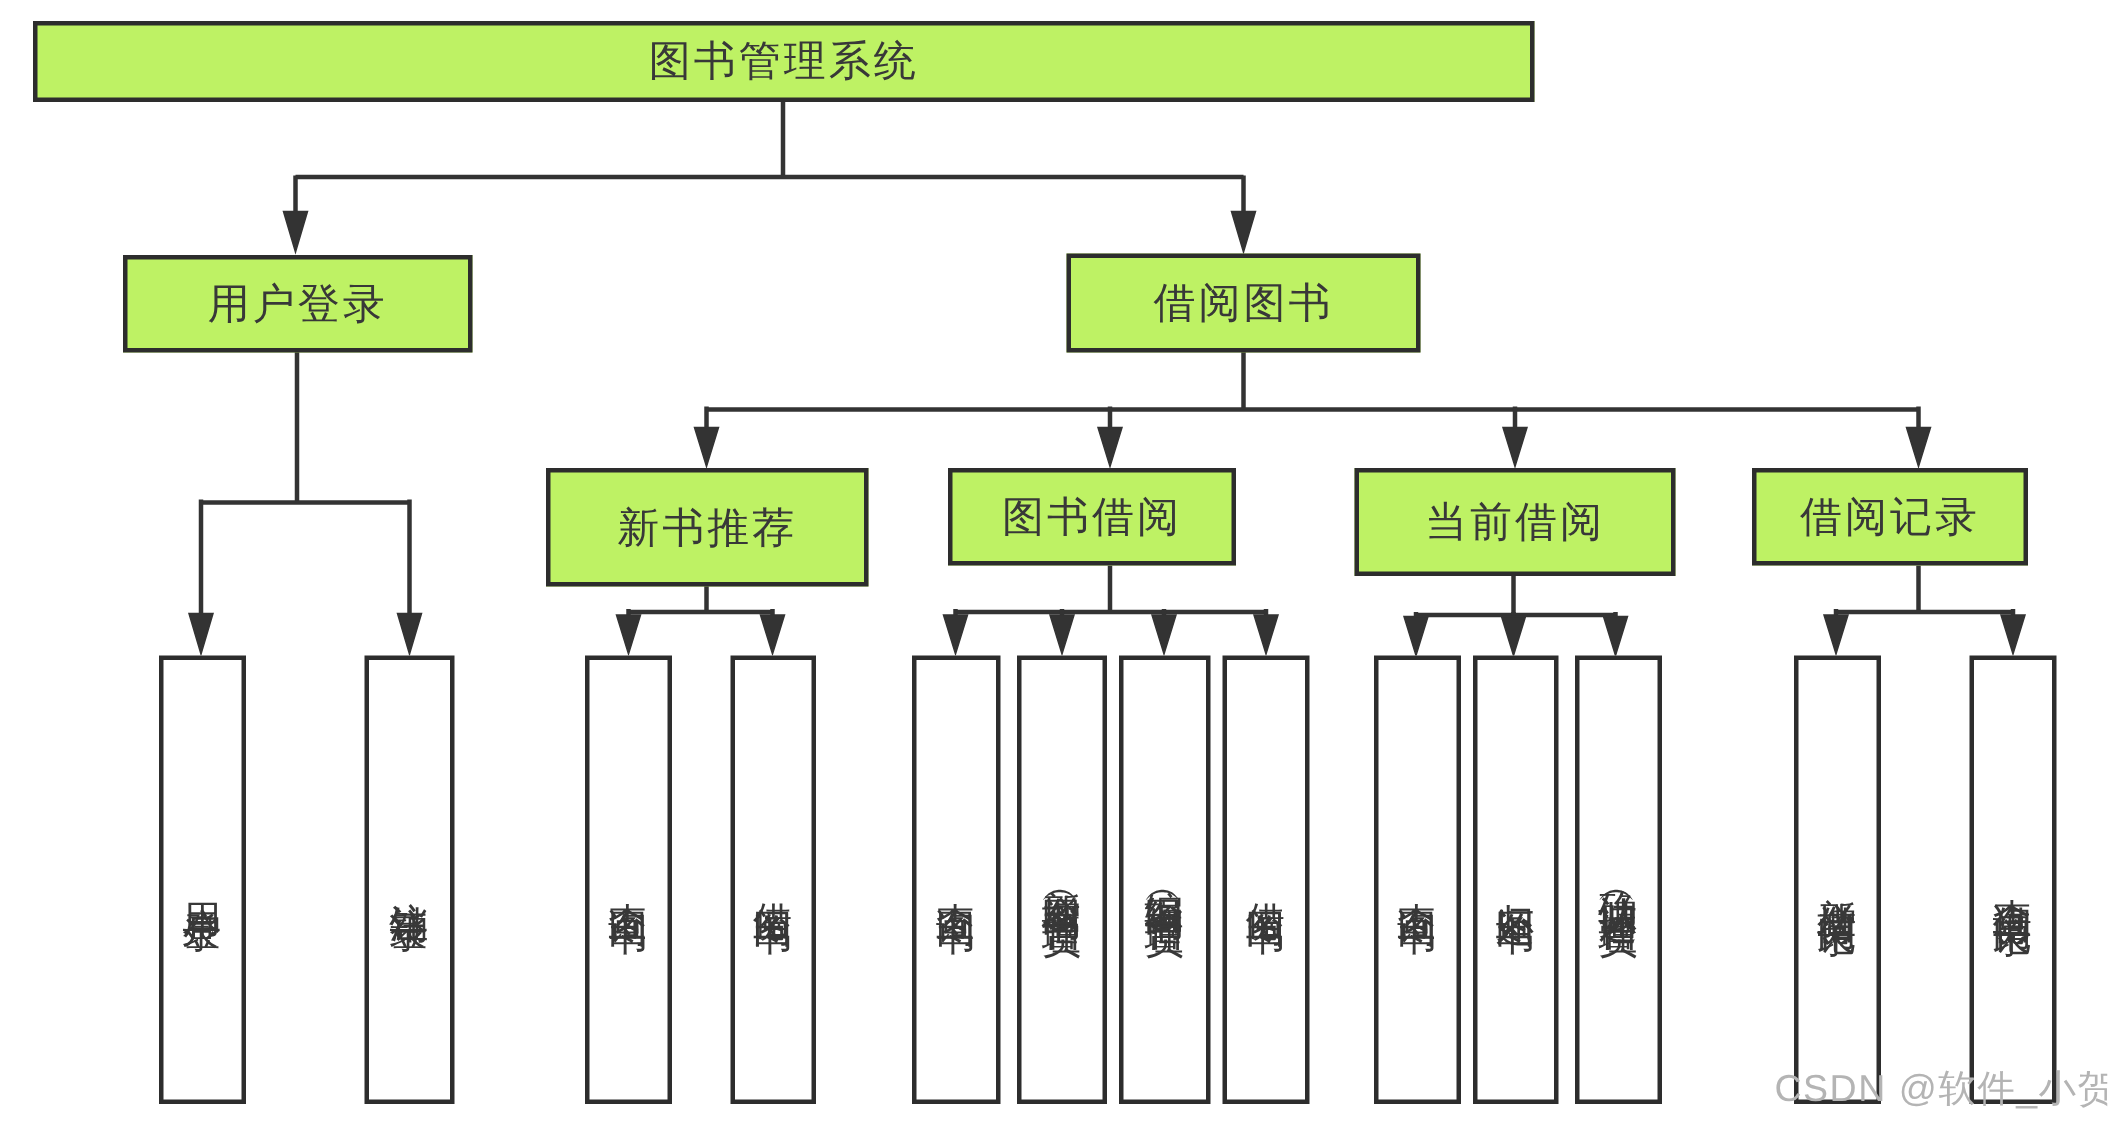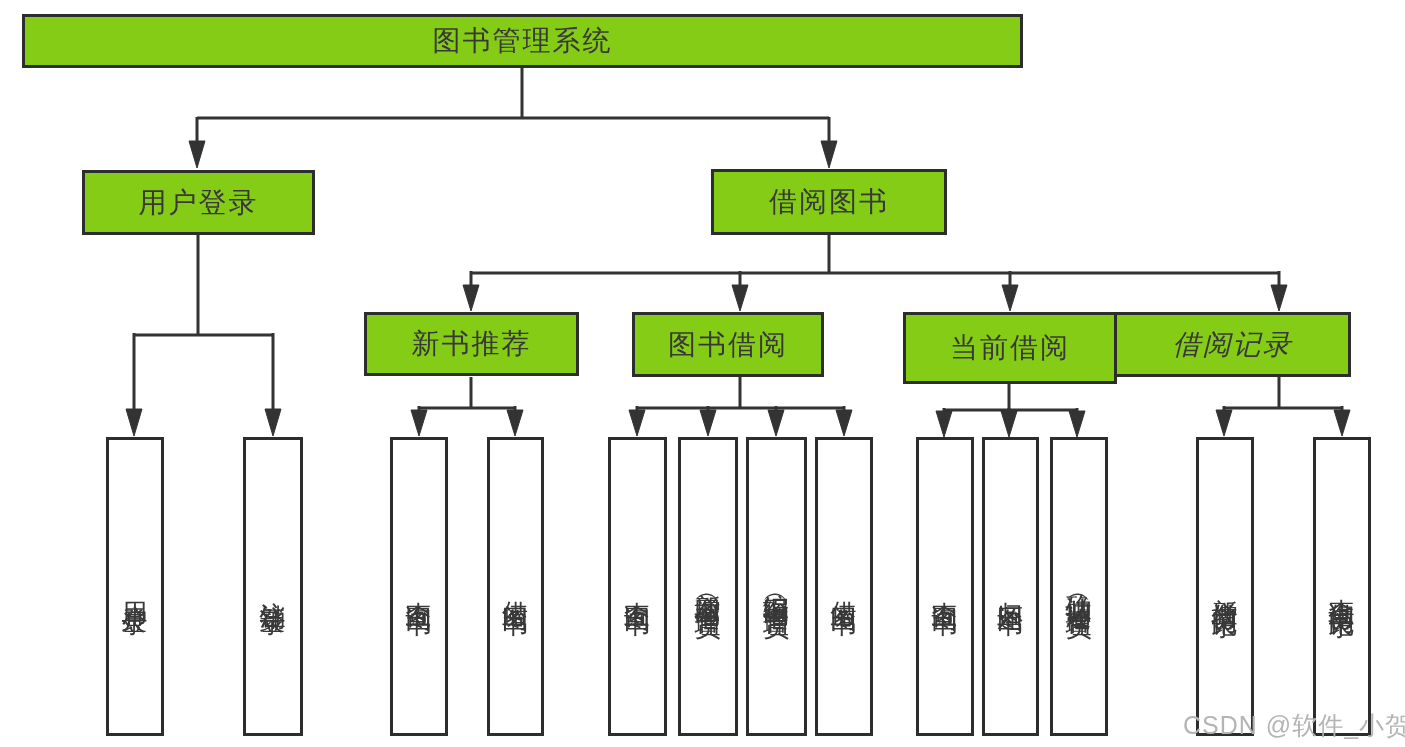--- a/index.html
+++ b/index.html
@@ -17,21 +17,21 @@
     left: 0; top: 0;
     width: 1405px; height: 747px;
     pointer-events: none;
   }
   #connectors line { stroke: #333333; stroke-width: 3; }
   #connectors polygon { fill: #333333; stroke: #333333; stroke-width: 1; }
   .box {
     position: absolute;
     box-sizing: border-box;
     border: 3px solid #2d2d2d;
-    background: #84cc16;
+    background: #bef264;
     display: flex;
     align-items: center;
     justify-content: center;
     font-size: 28px;
     letter-spacing: 2px;
     color: #383838;
     z-index: 2;
   }
   .box.root { font-size: 28px; }
   .vbox {
@@ -131,24 +131,24 @@
     <polygon points="1216,410 1232,410 1224,436"></polygon>
     <line x1="1342" y1="406" x2="1342" y2="415"></line>
     <polygon points="1334,410 1350,410 1342,436"></polygon>
   </svg>
 
   <div class="box root" style="left:22px; top:14px; width:1001px; height:54px;">图书管理系统</div>
 
   <div class="box" style="left:82px; top:170px; width:233px; height:65px;">用户登录</div>
   <div class="box" style="left:711px; top:169px; width:236px; height:66px;">借阅图书</div>
 
-  <div class="box" style="left:364px; top:312px; width:215px; height:64px;">新书推荐</div>
+  <div class="box" style="left:364px; top:312px; width:215px; height:79px;">新书推荐</div>
   <div class="box" style="left:632px; top:312px; width:192px; height:65px;">图书借阅</div>
   <div class="box" style="left:903px; top:312px; width:214px; height:72px;">当前借阅</div>
-  <div class="box" style="left:1114px; top:312px; width:237px; height:65px;font-style:italic;">借阅记录</div>
+  <div class="box" style="left:1168px; top:312px; width:184px; height:65px;">借阅记录</div>
 
   <div class="vbox" style="left:106px; width:58px;">
     <span class="vtext">用户登录</span>
   </div>
   <div class="vbox" style="left:243px; width:60px;">
     <span class="vtext">注销登录</span>
   </div>
 
   <div class="vbox" style="left:390px; width:58px;">
     <span class="vtext">查询图书</span>

